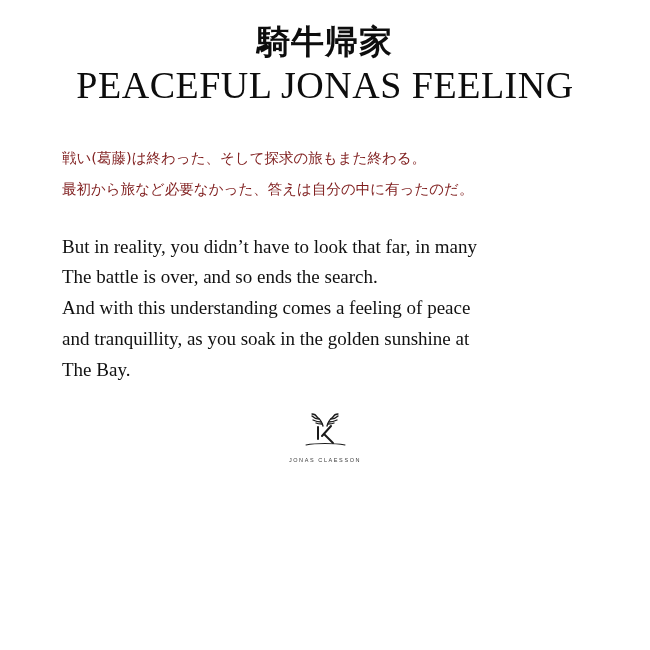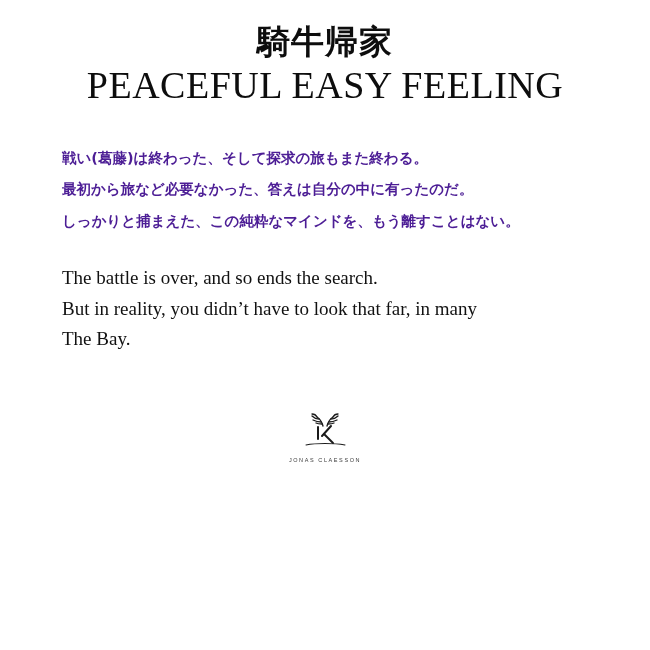--- a/index.html
+++ b/index.html
@@ -43,23 +43,22 @@
     margin: 0 0 0 0;
   }
   .jp-body {
     margin: 36px 0 0 0;
     padding: 0 26px 0 32px;
   }
   .jp-line {
     font-family: "DejaVu Sans", sans-serif;
     font-size: 14.5px;
     line-height: 2.15;
-    color: #4c1d95;
+    color: #7f1d1d;
     white-space: nowrap;
-    font-weight: bold;
   }
   .en-body {
     margin: 26px 0 0 0;
     padding: 0 30px 0 32px;
   }
   .en-line {
     font-family: "Liberation Serif", serif;
     font-size: 19px;
     line-height: 1.62;
     color: #111111;
@@ -83,32 +82,33 @@
     margin-top: 1px;
   }
 </style>
 </head>
 <body>
 
 <div class="page">
 
   <div class="title-block">
     <div class="title-jp">騎牛帰家</div>
-    <div class="title-en">PEACEFUL EASY FEELING</div>
+    <div class="title-en">PEACEFUL JONAS FEELING</div>
   </div>
 
   <div class="jp-body">
     <div class="jp-line">戦い(葛藤)は終わった、そして探求の旅もまた終わる。</div>
     <div class="jp-line">最初から旅など必要なかった、答えは自分の中に有ったのだ。</div>
-    <div class="jp-line">しっかりと捕まえた、この純粋なマインドを、もう離すことはない。</div>
   </div>
 
   <div class="en-body">
+    <div class="en-line">But in reality, you didn’t have to look that far, in many</div>
     <div class="en-line">The battle is over, and so ends the search.</div>
-    <div class="en-line">But in reality, you didn’t have to look that far, in many</div>
+    <div class="en-line">And with this understanding comes a feeling of peace</div>
+    <div class="en-line">and tranquillity, as you soak in the golden sunshine at</div>
     <div class="en-line">The Bay.</div>
   </div>
 
   <div class="signature">
     <span class="sig-mark">
       <svg width="54" height="40" viewBox="0 0 54 40" xmlns="http://www.w3.org/2000/svg">
         <g fill="none" stroke="#1a1a1a" stroke-width="1.3" stroke-linecap="round" stroke-linejoin="round">
           <path d="M25 14 C24 10 22 7 19 5"></path>
           <path d="M19 5 C18 3 16 2 14 2"></path>
           <path d="M21 7 C18 7 16 6 14 4"></path>

